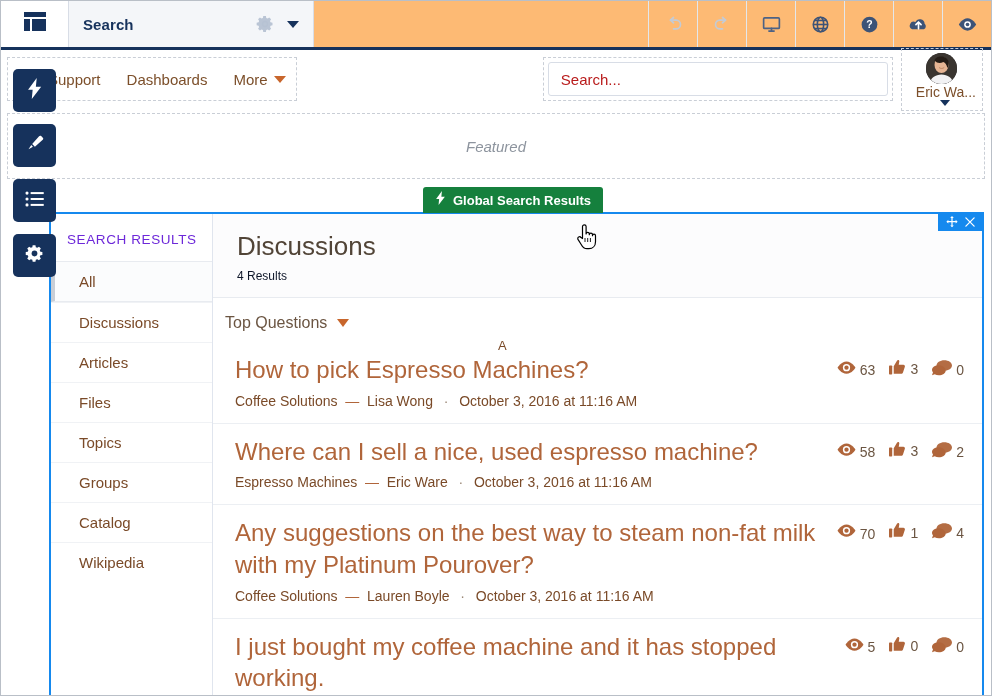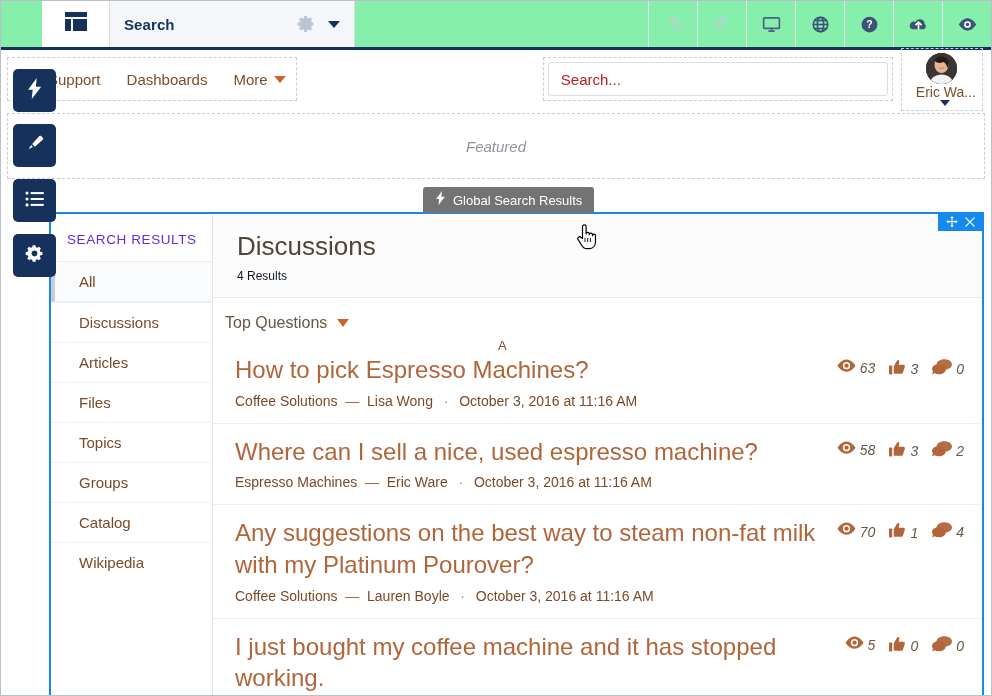--- a/index.html
+++ b/index.html
@@ -14,23 +14,23 @@
     width: 992px; height: 696px;
     background: #ffffff;
     border: 1px solid #b9bfc7;
     overflow: hidden;
   }
 
   
   .builder-bar {
     position: absolute; left: 0; top: 0;
     width: 990px; height: 49px;
-    background: #86efac;
+    background: #fdba74;
     border-bottom: 3px solid #16325c;
-    display: flex; align-items: stretch; padding-left: 41px;
+    display: flex; align-items: stretch;
   }
   .bb-logo {
     width: 67px; height: 46px;
     display: flex; align-items: center; justify-content: center;
     background: #ffffff;
   }
   .bb-tab {
     width: 246px; height: 46px;
     background: #f4f6f9;
     border-left: 1px solid #d8dde6;
@@ -137,25 +137,26 @@
     display: flex; align-items: center; justify-content: center;
   }
   .featured-label {
     font-size: 15px; font-style: italic; color: #8d949e;
   }
 
   
   .comp-tab {
     position: absolute; left: 422px; top: 186px;
     height: 26px;
-    background: #737373;
+    background: #15803d;
     border-radius: 3px 3px 0 0;
     display: flex; align-items: center;
     padding: 6px 12px;
     z-index: 6;
+    font-weight: bold;
   }
   .comp-tab-label {
     font-size: 13px; color: #ffffff; margin-left: 7px;
   }
 
   
   .panel {
     position: absolute; left: 48px; top: 211px;
     width: 935px; height: 484px;
     border: 2px solid #1589ee;
@@ -249,24 +250,23 @@
     line-height: 1.32;
   }
   .sr-row-meta {
     font-size: 14px; color: #7a4a28;
     margin-top: 7px;
   }
   .sr-row-meta .dash { color: #b0653a; }
   .sr-row-meta .dot { color: #9b8877; margin: 0 3px; }
 
   .sr-stats {
-    display: flex; align-items: flex-start;
+    display: flex; align-items: flex-end;
     flex: 0 0 auto;
     padding-top: 5px;
-    font-style: italic;
   }
   .sr-stat {
     display: flex; align-items: center;
     margin-left: 14px;
   }
   .sr-stat:first-child { margin-left: 0; }
   .sr-stat-val {
     font-size: 14px; color: #6b5542;
     margin-left: 4px;
   }

